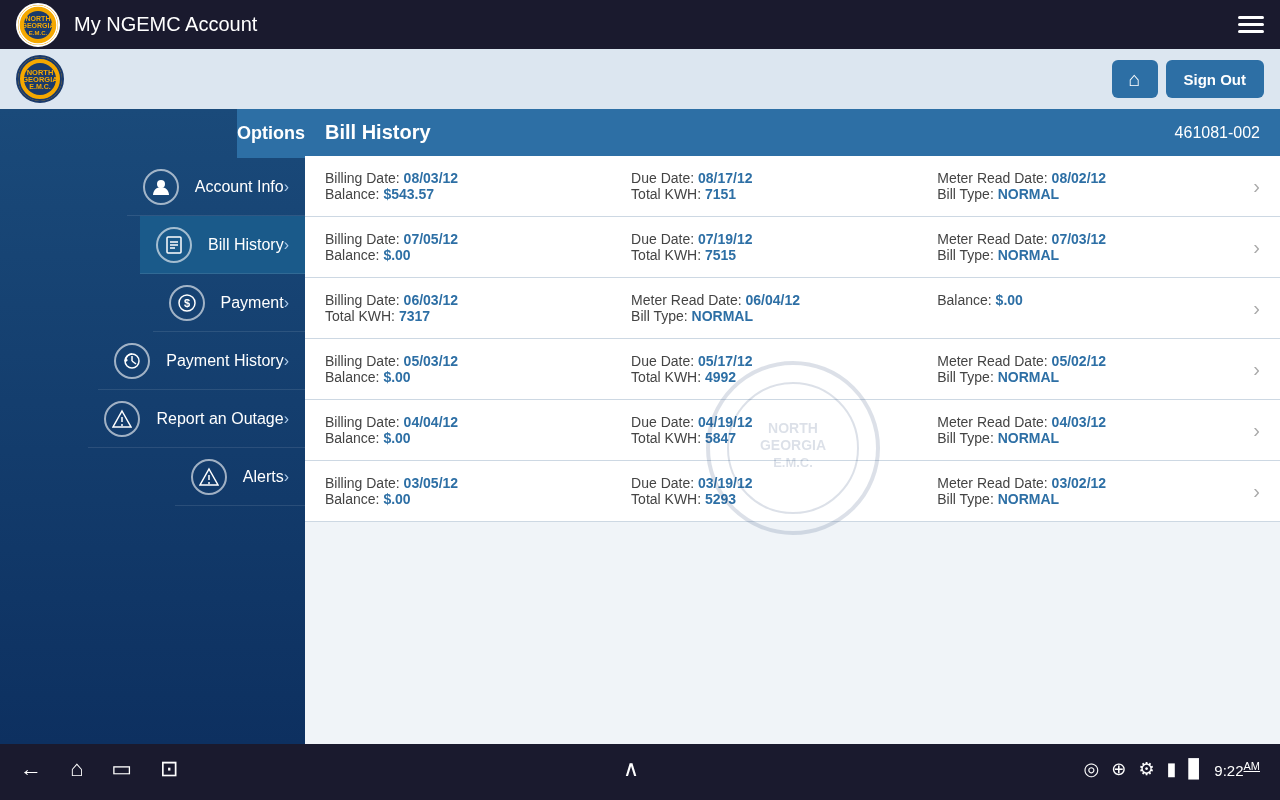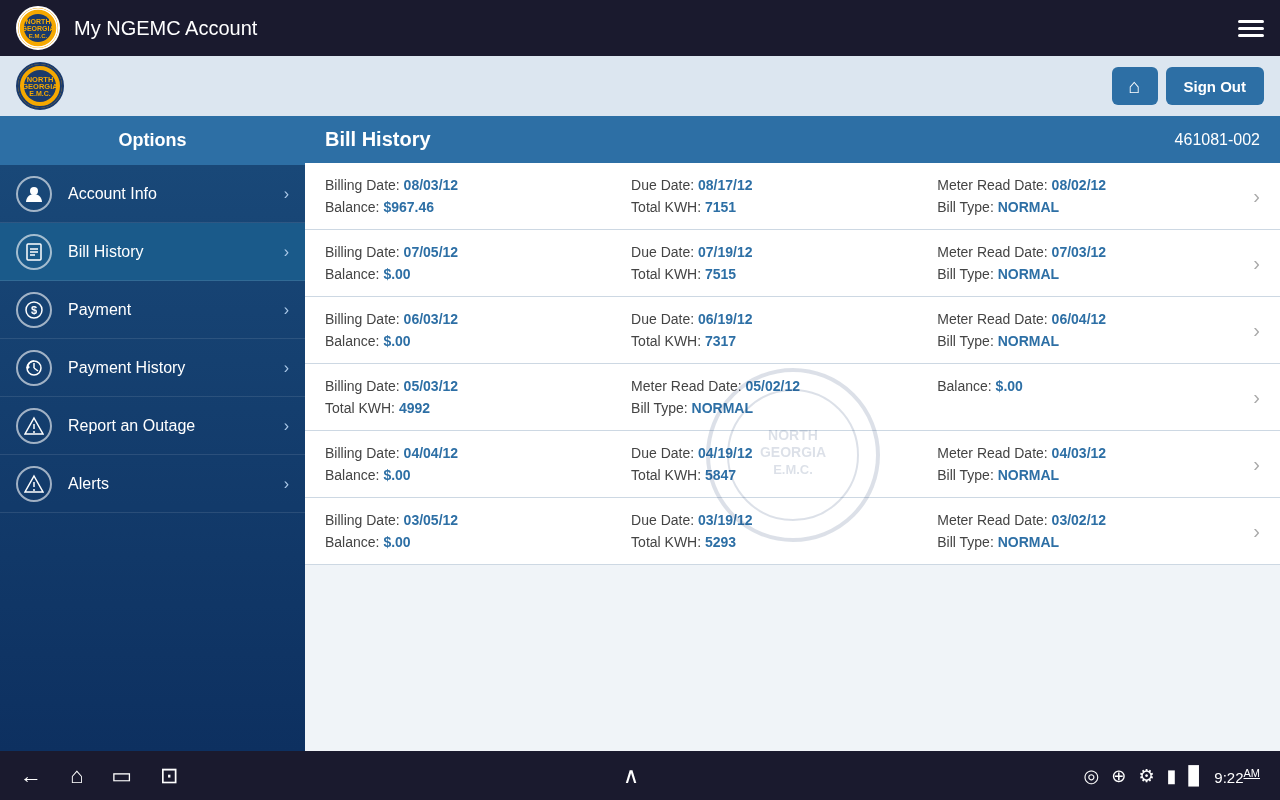--- a/index.html
+++ b/index.html
@@ -1,21 +1,21 @@
 <!DOCTYPE html>
 <html><head>
   <meta charset="utf-8">
   <style>
     * { margin: 0; padding: 0; box-sizing: border-box; }
     body { width: 1280px; height: 800px; font-family: Arial, sans-serif; background: #1a1a2e; overflow: hidden; }
 
     
     .top-bar {
       width: 1280px;
-      height: 56px;
+      height: 49px;
       background: #1a1a2e;
       display: flex;
       align-items: center;
       padding: 0 16px;
     }
     .top-bar-logo {
       width: 44px;
       height: 44px;
       border-radius: 50%;
       background: #f5a800;
@@ -83,20 +83,21 @@
       height: calc(800px - 55px - 60px - 50px);
     }
 
     
     .sidebar {
       width: 305px;
       background: linear-gradient(180deg, #1a4a7a 0%, #0d3060 100%);
       flex-shrink: 0;
       display: flex;
       flex-direction: column;
+      align-items: flex-end;
     }
     .sidebar-header {
       background: #2d6fa5;
       padding: 14px 0;
       text-align: center;
       color: #fff;
       font-size: 18px;
       font-weight: bold;
     }
     .sidebar-item {
@@ -162,21 +163,20 @@
       padding: 14px 20px;
       display: flex;
       align-items: center;
       cursor: pointer;
       position: relative;
     }
     .bill-data {
       flex: 1;
       display: grid;
       grid-template-columns: 1fr 1fr 1fr;
-      row-gap: 6px;
     }
     .bill-field {
       font-size: 14px;
       color: #333;
     }
     .bill-field .label { color: #444; }
     .bill-field .value { color: #2d6fa5; font-weight: bold; }
     .bill-arrow {
       color: #aaa;
       font-size: 20px;
@@ -365,21 +365,21 @@
         <div class="bill-field">
           <span class="label">Billing Date: </span><span class="value">08/03/12</span>
         </div>
         <div class="bill-field">
           <span class="label">Due Date: </span><span class="value">08/17/12</span>
         </div>
         <div class="bill-field">
           <span class="label">Meter Read Date: </span><span class="value">08/02/12</span>
         </div>
         <div class="bill-field">
-          <span class="label">Balance: </span><span class="value">$967.46</span>
+          <span class="label">Balance: </span><span class="value">$543.57</span>
         </div>
         <div class="bill-field">
           <span class="label">Total KWH: </span><span class="value">7151</span>
         </div>
         <div class="bill-field">
           <span class="label">Bill Type: </span><span class="value">NORMAL</span>
         </div>
       </div>
       <span class="bill-arrow">›</span>
     </div>
@@ -405,41 +405,41 @@
         </div>
       </div>
       <span class="bill-arrow">›</span>
     </div>
           <div class="bill-item">
       <div class="bill-data">
         <div class="bill-field">
           <span class="label">Billing Date: </span><span class="value">06/03/12</span>
         </div>
         <div class="bill-field">
-          <span class="label">Due Date: </span><span class="value">06/19/12</span>
-        </div>
-        <div class="bill-field">
           <span class="label">Meter Read Date: </span><span class="value">06/04/12</span>
         </div>
         <div class="bill-field">
           <span class="label">Balance: </span><span class="value">$.00</span>
         </div>
         <div class="bill-field">
           <span class="label">Total KWH: </span><span class="value">7317</span>
         </div>
         <div class="bill-field">
           <span class="label">Bill Type: </span><span class="value">NORMAL</span>
         </div>
       </div>
       <span class="bill-arrow">›</span>
     </div>
           <div class="bill-item">
       <div class="bill-data">
         <div class="bill-field">
           <span class="label">Billing Date: </span><span class="value">05/03/12</span>
+        </div>
+        <div class="bill-field">
+          <span class="label">Due Date: </span><span class="value">05/17/12</span>
         </div>
         <div class="bill-field">
           <span class="label">Meter Read Date: </span><span class="value">05/02/12</span>
         </div>
         <div class="bill-field">
           <span class="label">Balance: </span><span class="value">$.00</span>
         </div>
         <div class="bill-field">
           <span class="label">Total KWH: </span><span class="value">4992</span>
         </div>

